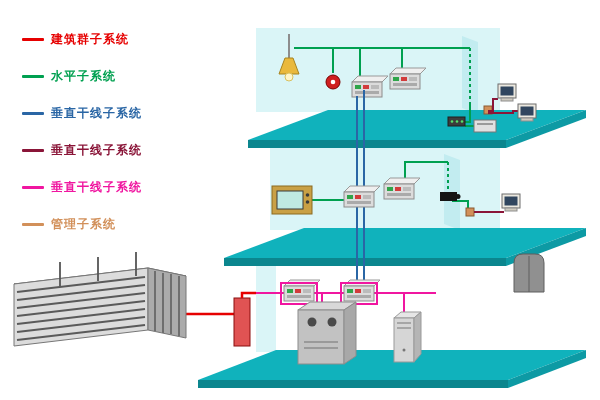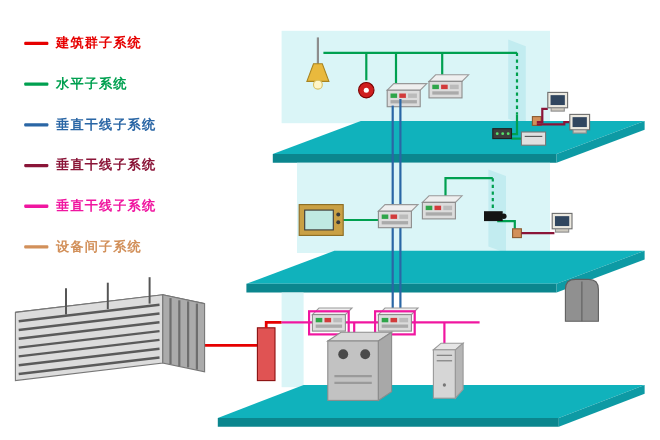--- a/index.html
+++ b/index.html
@@ -41,21 +41,21 @@
     <div class="legend-row">
       <span class="swatch" style="background: rgb(138, 21, 56);"></span>
       <span class="lbl" style="color: rgb(138, 21, 56);">垂直干线子系统</span>
     </div>
     <div class="legend-row">
       <span class="swatch" style="background: rgb(240, 22, 160);"></span>
       <span class="lbl" style="color: rgb(240, 22, 160);">垂直干线子系统</span>
     </div>
     <div class="legend-row">
       <span class="swatch" style="background: rgb(210, 144, 90);"></span>
-      <span class="lbl" style="color: rgb(210, 144, 90);">设备间子系统</span>
+      <span class="lbl" style="color: rgb(210, 144, 90);">管理子系统</span>
     </div>
   </div>
 
   <svg width="600" height="400" viewBox="0 0 600 400">
 
     <g>
       <rect x="256" y="28" width="244" height="84" fill="var(--c-wall)"></rect>
       <polygon points="462,36 478,42 478,114 462,108" fill="var(--c-wall_shade)"></polygon>
 
       <polygon points="248,140 506,140 586,110 328,110" fill="var(--c-floor)"></polygon>

